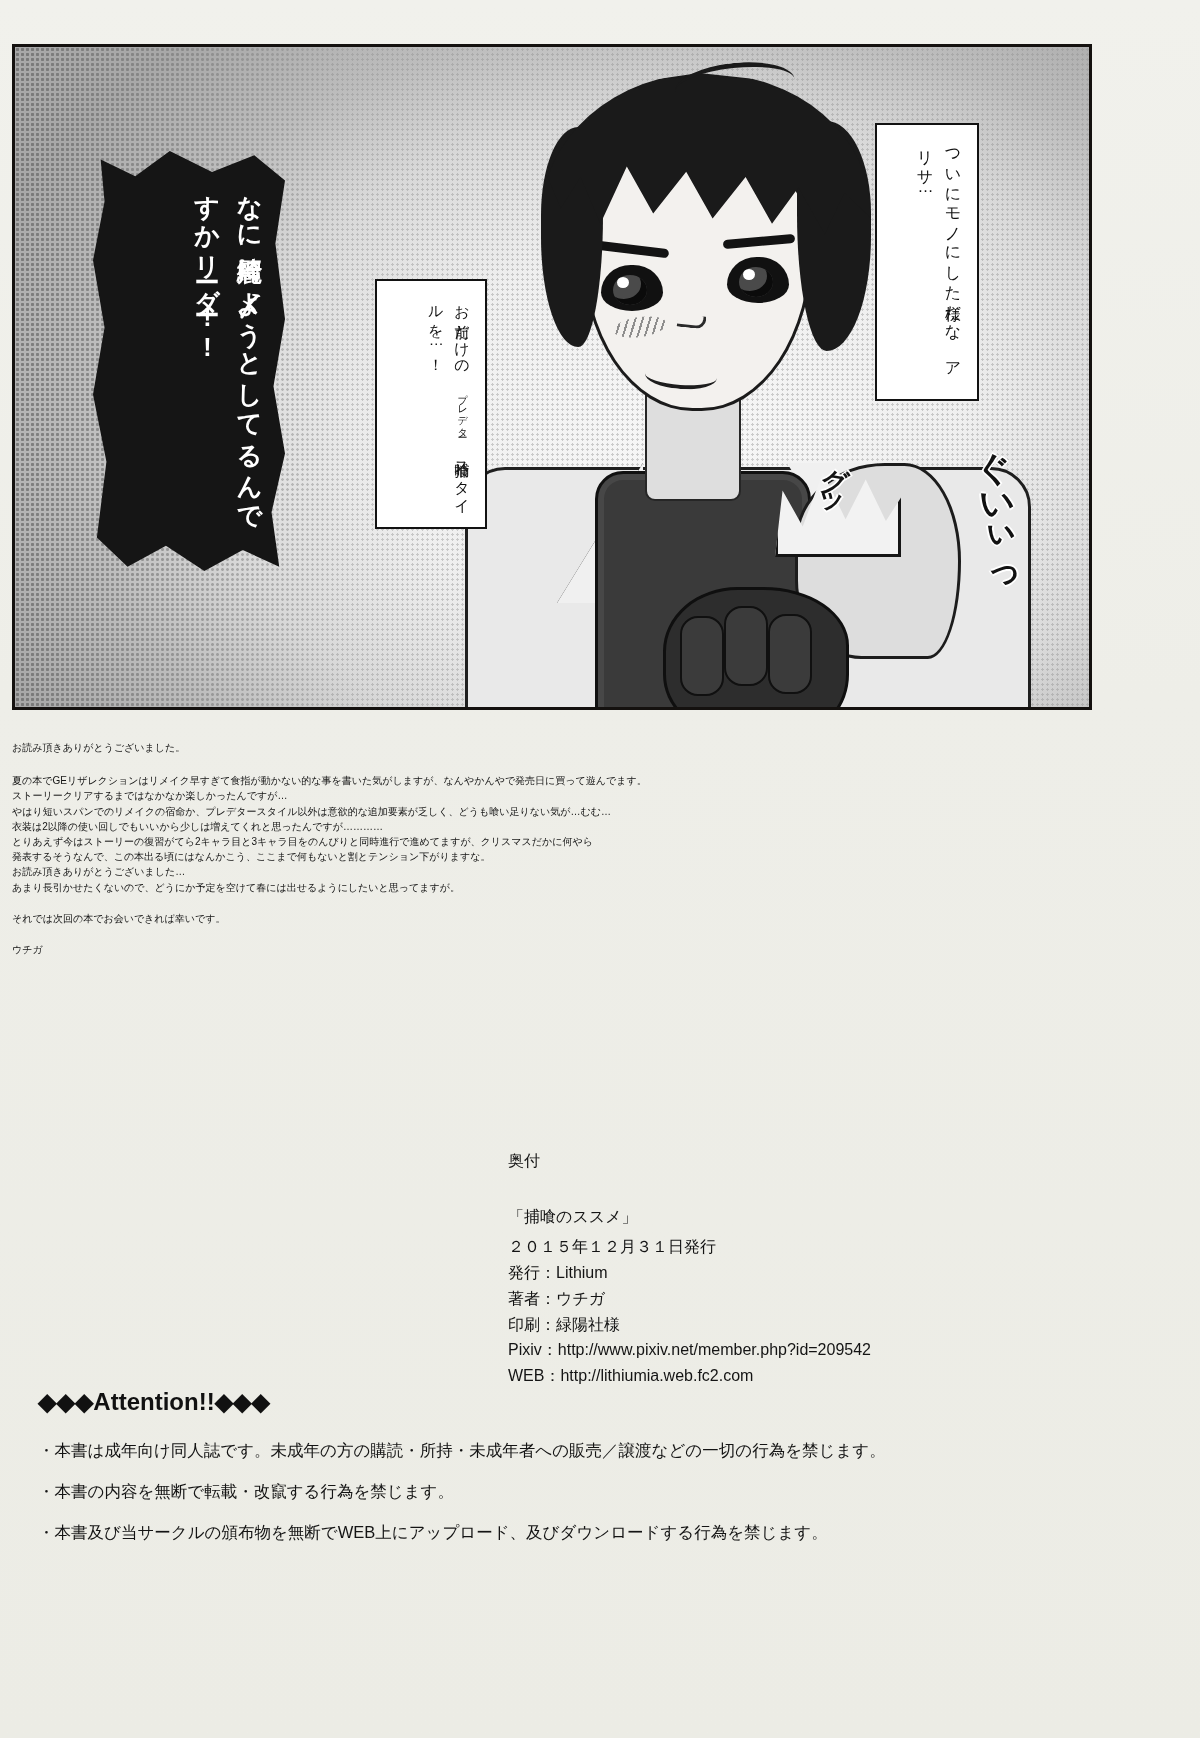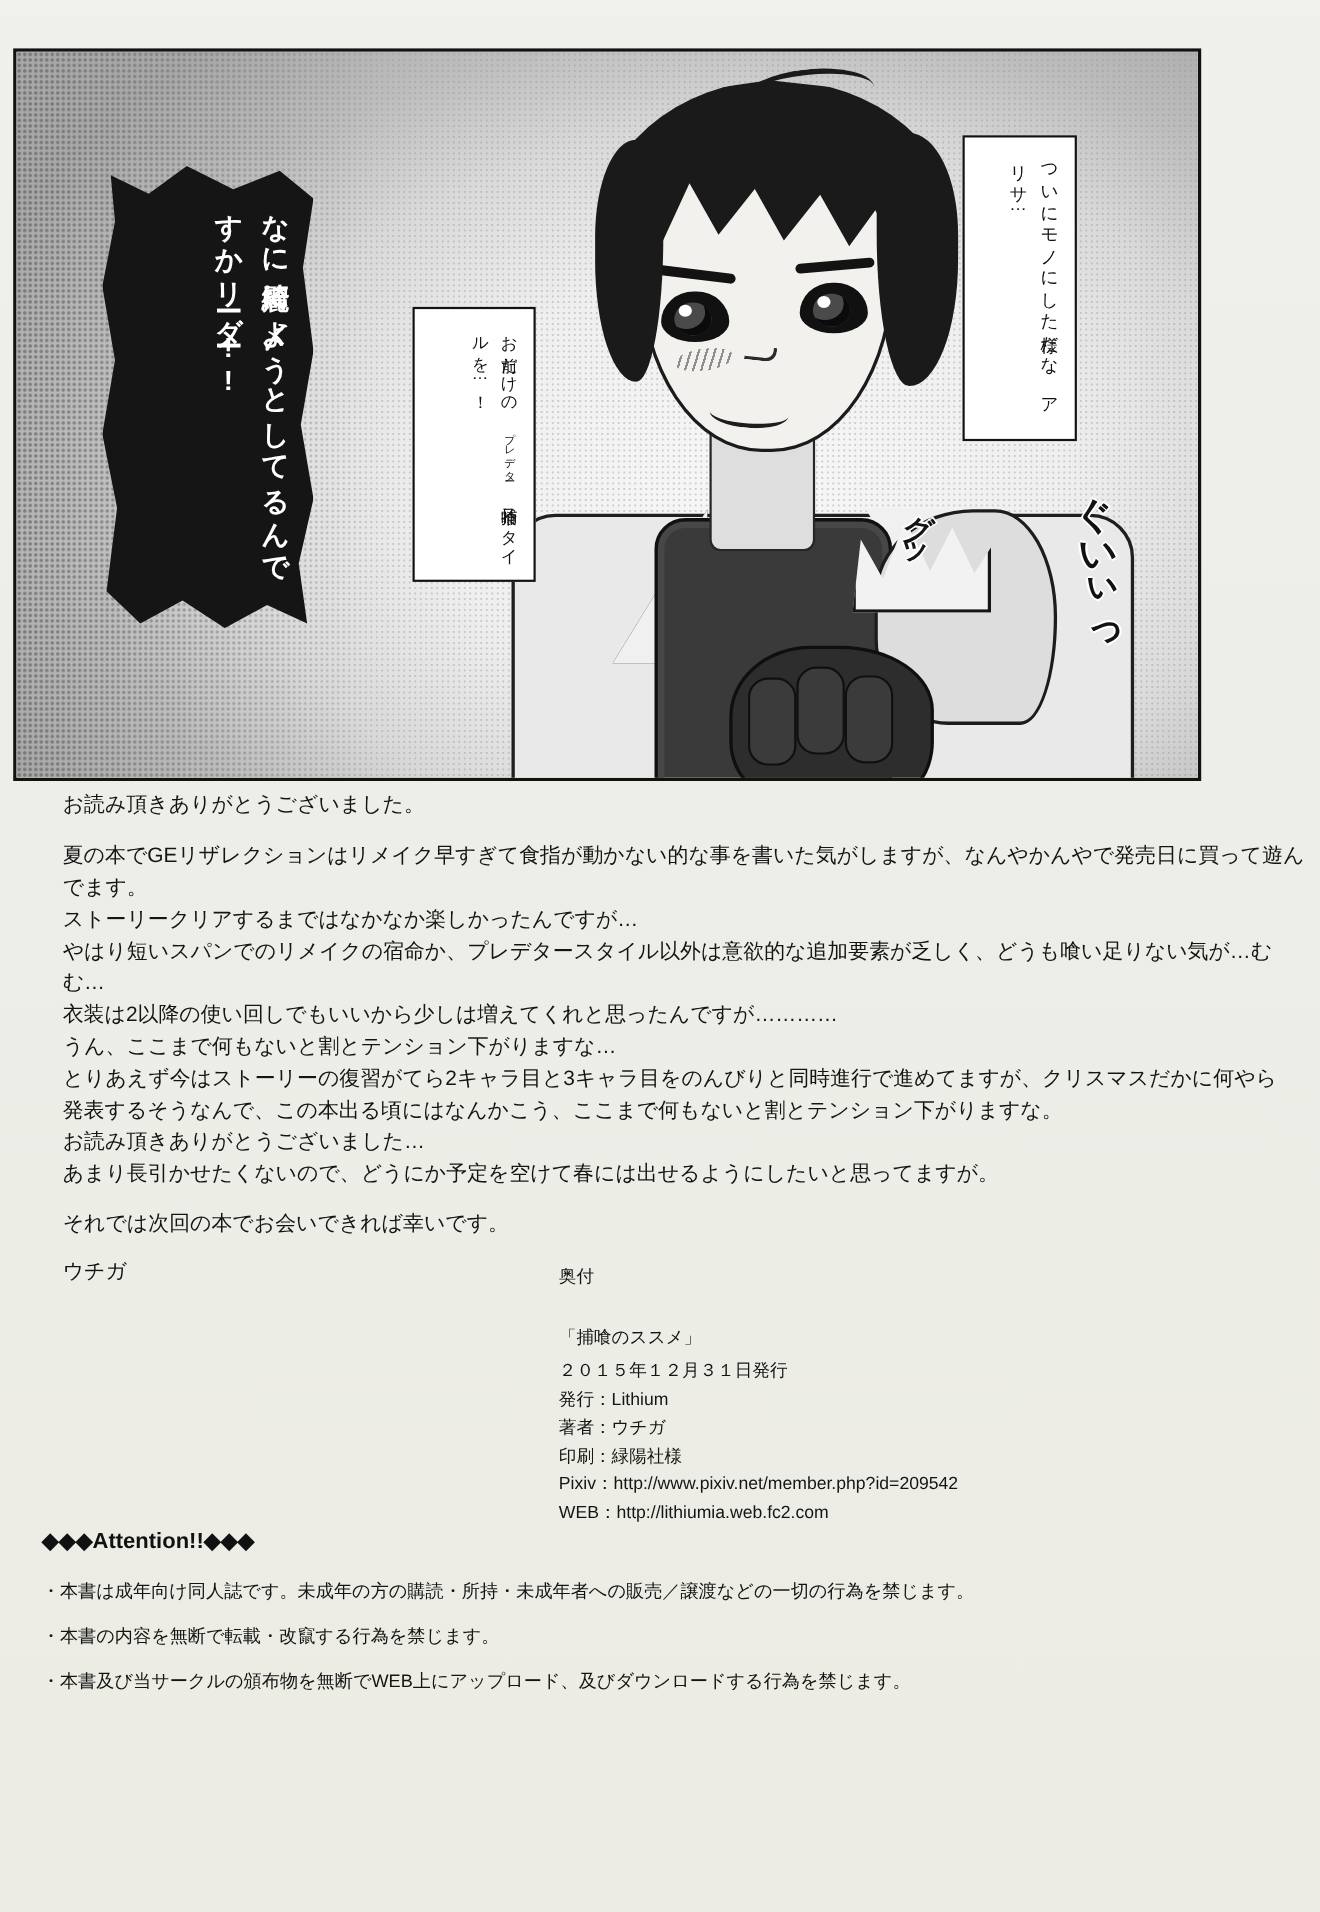--- a/index.html
+++ b/index.html
@@ -303,26 +303,25 @@
     writing-mode: vertical-rl;
     text-orientation: upright;
     transform: rotate(10deg);
     text-shadow: 2px 0 0 #fff, -2px 0 0 #fff, 0 2px 0 #fff, 0 -2px 0 #fff;
   }
 
   
   .afterword {
     position: absolute;
     left: 12px;
-    top: 718px;
+    top: 740px;
     width: 1130px;
-    font-size: 19px;
+    font-size: 10px;
     line-height: 1.52;
     color: #141414;
-    margin-left: 45px;
   }
   .afterword p { margin: 0; }
   .afterword .gap { height: 16px; }
   .afterword .lead { margin-bottom: 18px; }
 
   
   .colophon {
     position: absolute;
     left: 508px;
     top: 1148px;
@@ -334,21 +333,21 @@
   .colophon .title { margin-bottom: 4px; }
 
   
   .attention {
     position: absolute;
     left: 38px;
     top: 1388px;
     width: 1130px;
   }
   .attention .att-title {
-    font-size: 20px;
+    font-size: 24px;
     font-weight: bold;
     letter-spacing: 0px;
     margin-bottom: 22px;
     color: #111;
   }
   .attention .att-line {
     font-size: 16.5px;
     line-height: 1.5;
     margin-bottom: 16px;
     color: #141414;
@@ -410,21 +409,20 @@
 
     <div class="shout">なに綺麗に〆ようとしてるんですかリーダー!!</div>
   </div>
 
   <div class="afterword">
     <p class="lead">お読み頂きありがとうございました。</p>
     <p>夏の本でGEリザレクションはリメイク早すぎて食指が動かない的な事を書いた気がしますが、なんやかんやで発売日に買って遊んでます。</p>
     <p>ストーリークリアするまではなかなか楽しかったんですが…</p>
     <p>やはり短いスパンでのリメイクの宿命か、プレデタースタイル以外は意欲的な追加要素が乏しく、どうも喰い足りない気が…むむ…</p>
     <p>衣装は2以降の使い回しでもいいから少しは増えてくれと思ったんですが…………</p>
-    <p>うん、ここまで何もないと割とテンション下がりますな…</p>
     <p>とりあえず今はストーリーの復習がてら2キャラ目と3キャラ目をのんびりと同時進行で進めてますが、クリスマスだかに何やら</p>
     <p>発表するそうなんで、この本出る頃にはなんかこう、ここまで何もないと割とテンション下がりますな。</p>
     <p>お読み頂きありがとうございました…</p>
     <p>あまり長引かせたくないので、どうにか予定を空けて春には出せるようにしたいと思ってますが。</p>
     <div class="gap"></div>
     <p>それでは次回の本でお会いできれば幸いです。</p>
     <div class="gap"></div>
     <p>ウチガ</p>
   </div>
 

